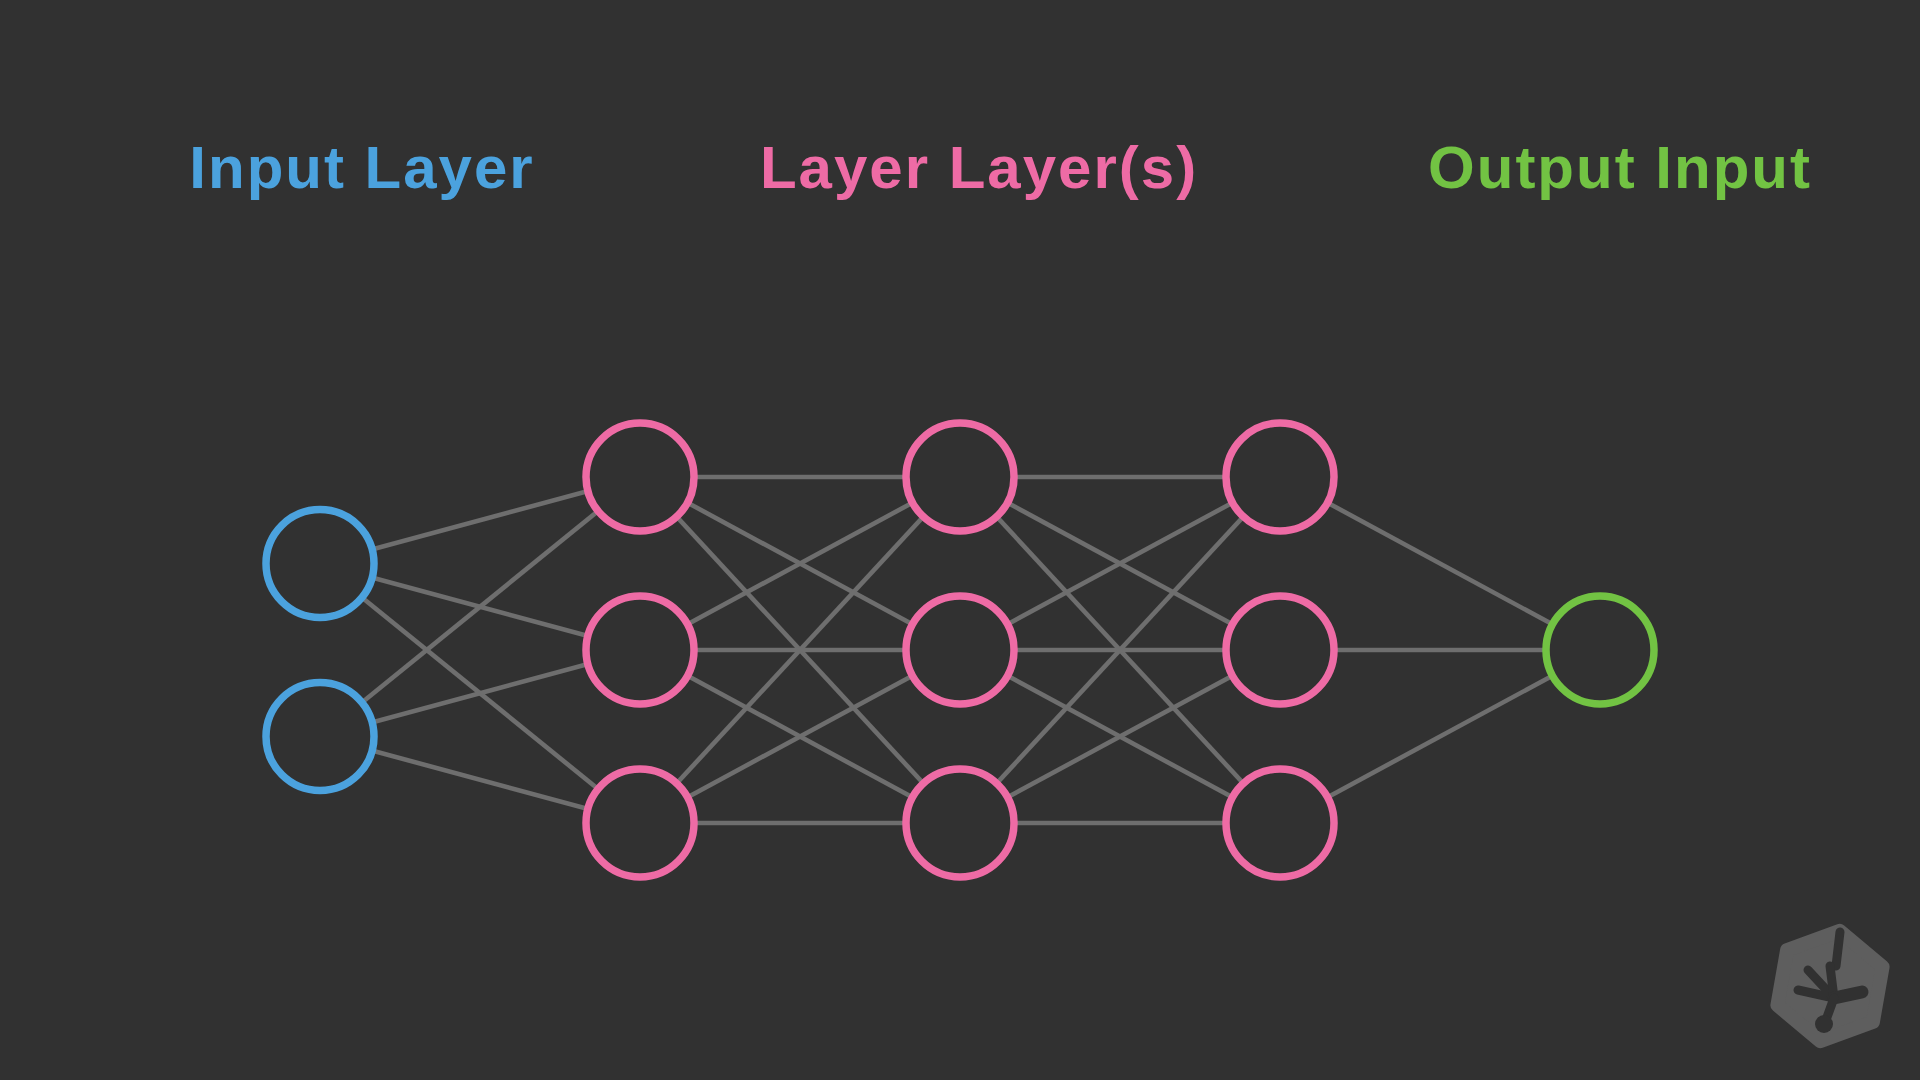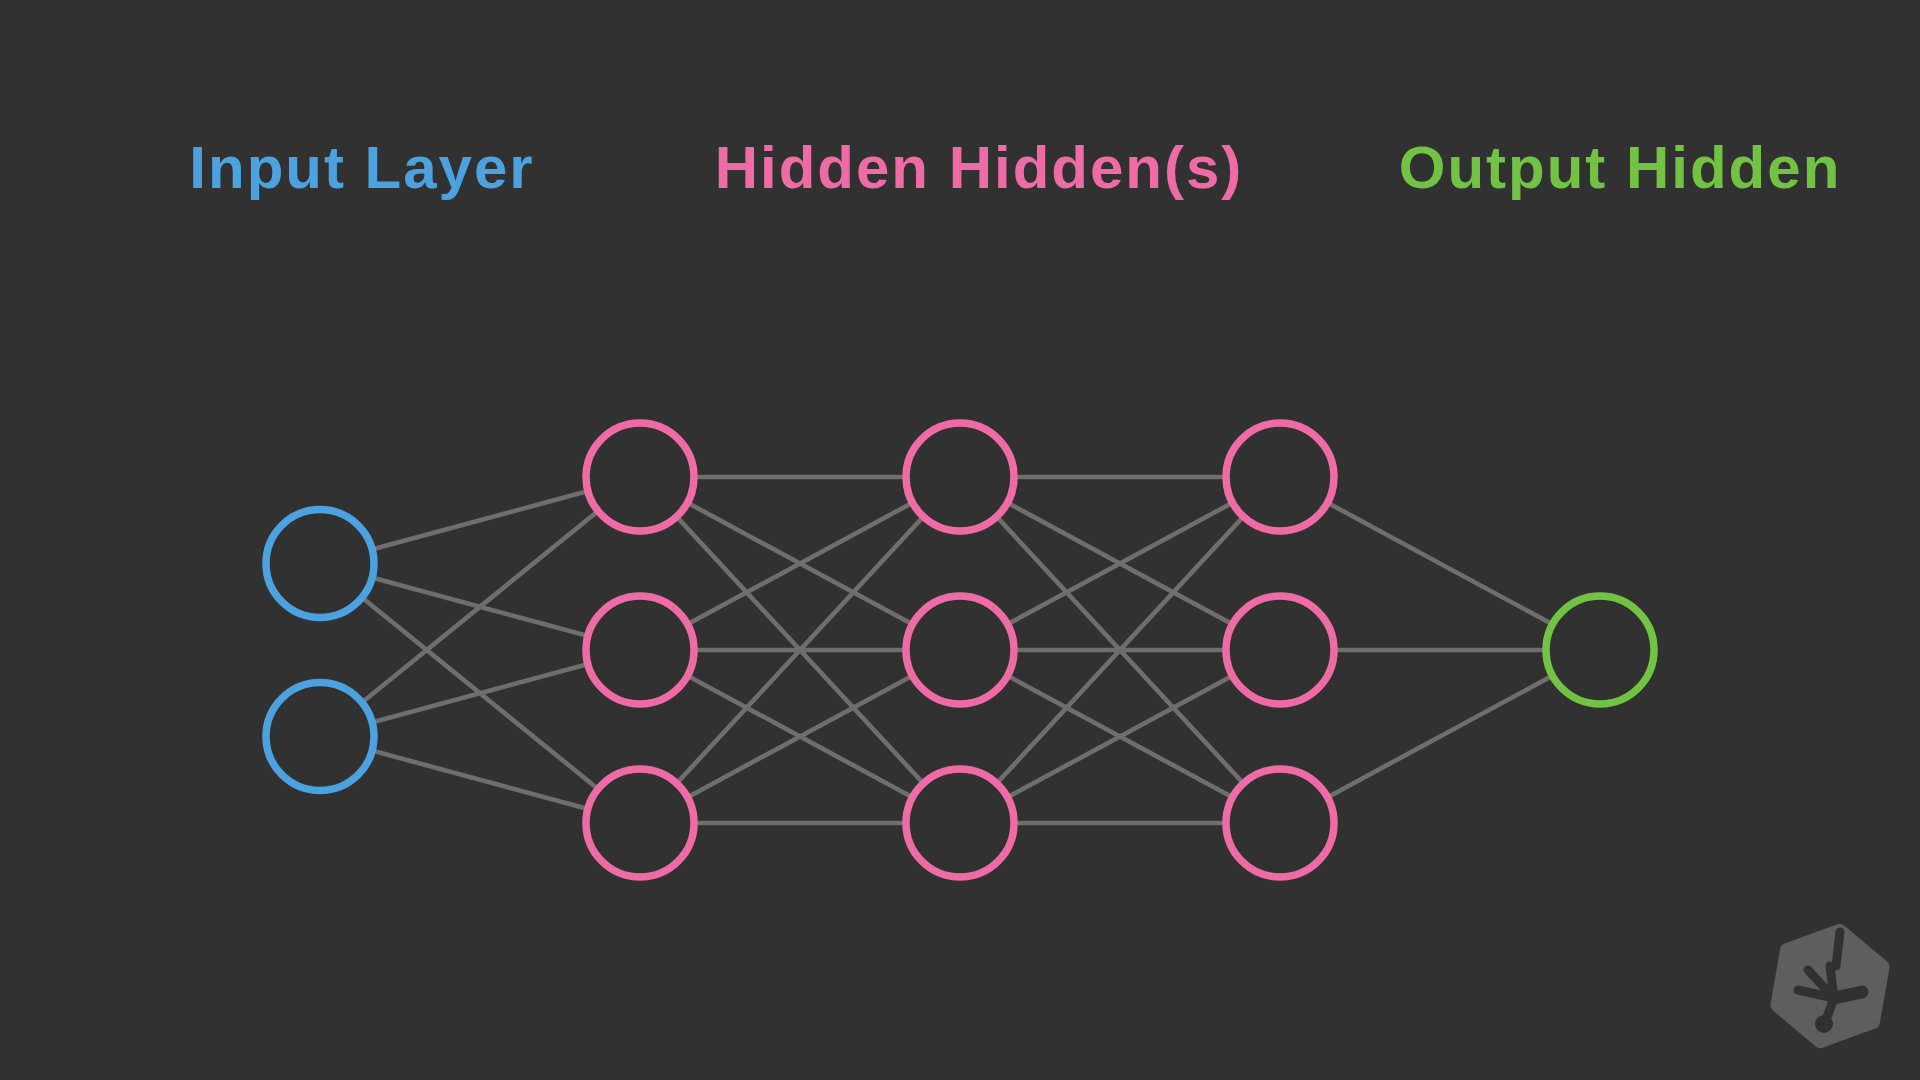--- a/index.html
+++ b/index.html
@@ -89,23 +89,23 @@
         <circle cx="960" cy="823" r="54" fill="#313131" stroke="#ee6ba5" stroke-width="7.5"></circle>
         <circle cx="1280" cy="477" r="54" fill="#313131" stroke="#ee6ba5" stroke-width="7.5"></circle>
         <circle cx="1280" cy="650" r="54" fill="#313131" stroke="#ee6ba5" stroke-width="7.5"></circle>
         <circle cx="1280" cy="823" r="54" fill="#313131" stroke="#ee6ba5" stroke-width="7.5"></circle>
         <circle cx="1600" cy="650" r="54" fill="#313131" stroke="#72c343" stroke-width="7.5"></circle>
       </g>
   </svg>
 
   <div class="layer-title" id="title-input" style="color: rgb(75, 162, 222);">Input Layer</div>
 
-  <div class="layer-title" id="title-hidden" style="color: rgb(238, 107, 165);">Hidden Hidden(s)</div>
+  <div class="layer-title" id="title-hidden" style="color: rgb(238, 107, 165);">Layer Layer(s)</div>
 
-  <div class="layer-title" id="title-output" style="color: rgb(114, 195, 67);">Output Hidden</div>
+  <div class="layer-title" id="title-output" style="color: rgb(114, 195, 67);">Output Input</div>
 
   <svg id="brand-logo" width="132" height="140" viewBox="0 0 132 140">
     <g>
       <polygon id="logo-hex" points="73.7,12.9 21.1,32.0 11.4,87.2 54.3,123.1 106.9,104.0 116.6,48.8" stroke-width="14" stroke-linejoin="round" fill="#5e5e5e" stroke="#5e5e5e"></polygon>
       <g id="logo-cutout" fill="none" stroke-linecap="round">
         <path d="M 74 14 L 70 48" stroke-width="9" stroke="#313131"></path>
         <path d="M 68 80 L 32 72" stroke-width="9" stroke="#313131"></path>
         <path d="M 68 80 L 42 52" stroke-width="9" stroke="#313131"></path>
         <path d="M 68 80 L 64 48" stroke-width="9" stroke="#313131"></path>
         <path d="M 68 80 L 96 74" stroke-width="13" stroke="#313131"></path>

